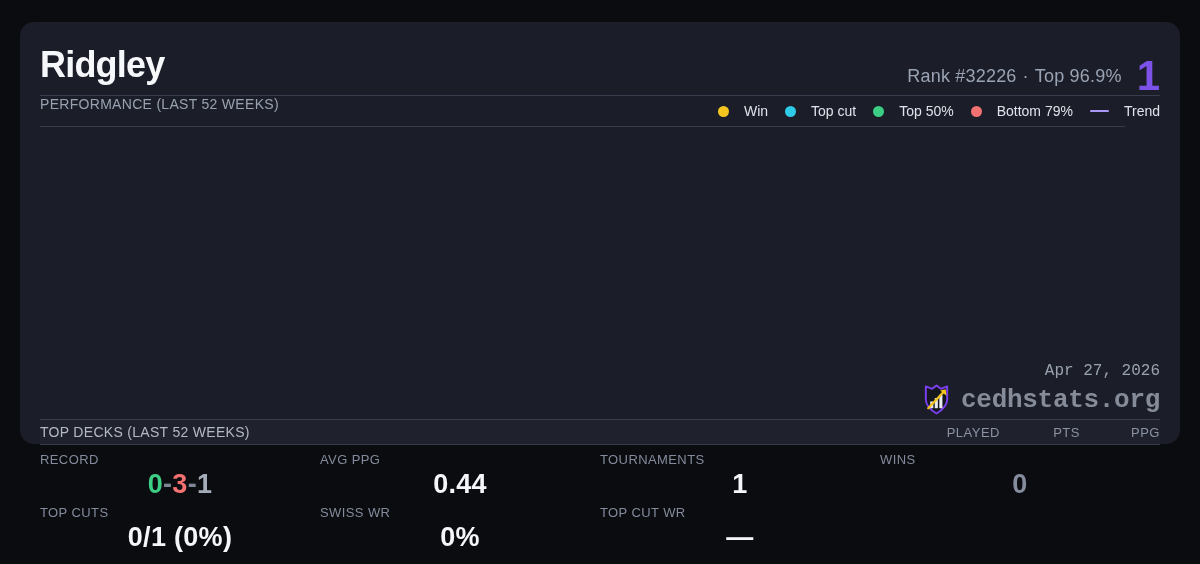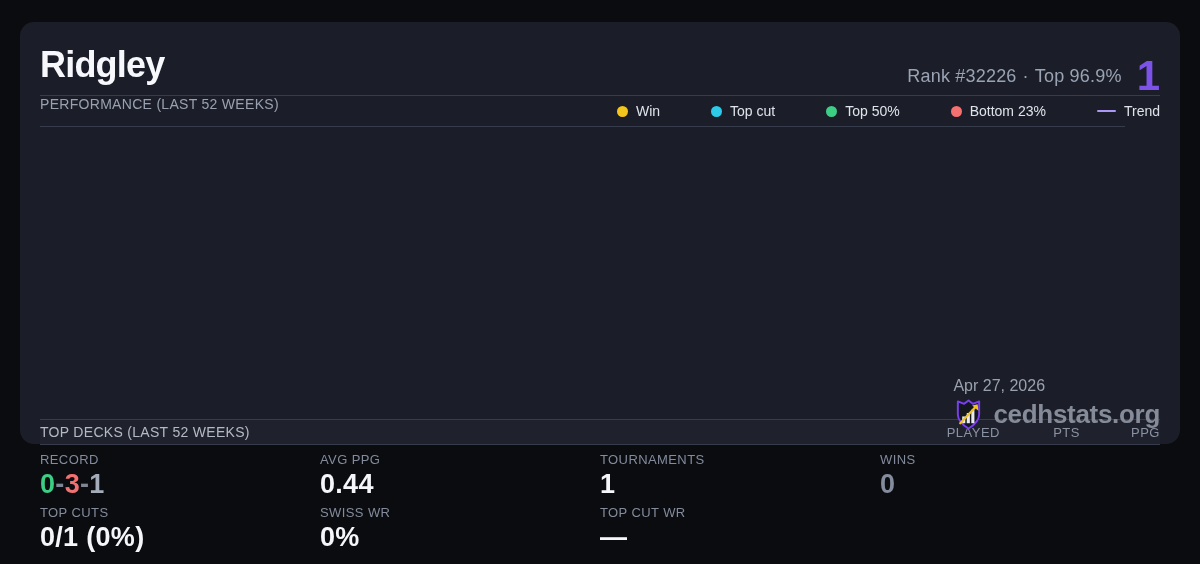--- a/index.html
+++ b/index.html
@@ -13,21 +13,21 @@
   .title { font-size:36px; font-weight:bold; letter-spacing:-0.8px; color:#f7f8fb; }
   .header-right { display:flex; align-items:center; gap:15px;margin-top:24px; }
   .rank-line { font-size:18px; color:#9aa3b4; letter-spacing:0.2px; }
   .rank-line .sep { margin:0 6px; color:#9aa3b4; }
   .big-rank { font-size:42px; font-weight:bold; line-height:1; padding-bottom:2px; }
 
   
   .perf-row { height:30px; display:flex; justify-content:space-between; }
   .section-title { font-size:14px; color:#99a1b0; letter-spacing:0.3px; }
   .legend { display:flex; align-items:center; gap:17px; }
-  .legend-item { display:flex; align-items:center; gap:8px;margin-left:34px; }
+  .legend-item { display:flex; align-items:center; gap:15px; }
   .legend-dot { width:11px; height:11px; border-radius:50%; display:inline-block; }
   .legend-line { width:19px; height:2.5px; border-radius:2px; display:inline-block; }
   .legend-label { font-size:14px; color:#dfe3ea; }
   .perf-divider { height:1px; background:#363c4b; width:1085px; }
 
   
   .chart-area { height:292px; }
 
   
   .topdecks-row {
@@ -38,24 +38,24 @@
   .topdecks-title { font-size:14px; color:#b4bac5; letter-spacing:0.3px; }
   .topdecks-cols { display:flex; }
   .topdecks-col { width:80px; text-align:right; font-size:13px; color:#8a92a3; letter-spacing:0.5px; }
 
   
   .stats-grid {
     display:grid; grid-template-columns:repeat(4, 280px); grid-auto-rows:50px;
     padding-top:7px; row-gap:3px;
   }
   .stat-label { font-size:13px; color:#838b9c; letter-spacing:0.4px; margin-bottom:3px; }
-  .stat-value { font-size:27px; font-weight:bold; color:#f4f6f9; line-height:1.1; letter-spacing:0.3px; }
+  .stat-value { font-size:27px; font-weight:bold; color:#f4f6f9; line-height:1.1; letter-spacing:0.3px;text-align:center; }
 
   
-  .footer { position:absolute; right:20px; bottom:13px; text-align:left; }
+  .footer { position:absolute; right:20px; bottom:28px; text-align:right;font-family:Liberation Mono, monospace; }
   .date { font-size:16px; color:#99a1b0; margin-bottom:3px; }
   .brand { display:flex; align-items:center; justify-content:flex-end; gap:9px; }
   .brand-text { font-size:26px; font-weight:bold; color:#858b99; letter-spacing:-0.3px; }
 </style>
 </head>
 <body>
 
 <div class="card">
 
   <div class="header">
@@ -78,21 +78,21 @@
       <div class="legend-item">
         <span class="legend-dot" style="background: rgb(46, 203, 232);"></span>
         <span class="legend-label">Top cut</span>
       </div>
       <div class="legend-item">
         <span class="legend-dot" style="background: rgb(59, 206, 132);"></span>
         <span class="legend-label">Top 50%</span>
       </div>
       <div class="legend-item">
         <span class="legend-dot" style="background: rgb(244, 113, 113);"></span>
-        <span class="legend-label">Bottom 23%</span>
+        <span class="legend-label">Bottom 79%</span>
       </div>
       <div class="legend-item">
         <span class="legend-line" style="background: rgb(171, 151, 245);"></span>
         <span class="legend-label">Trend</span>
       </div>
     </div>
   </div>
   <div class="perf-divider"></div>
 
   <div class="chart-area"></div>

